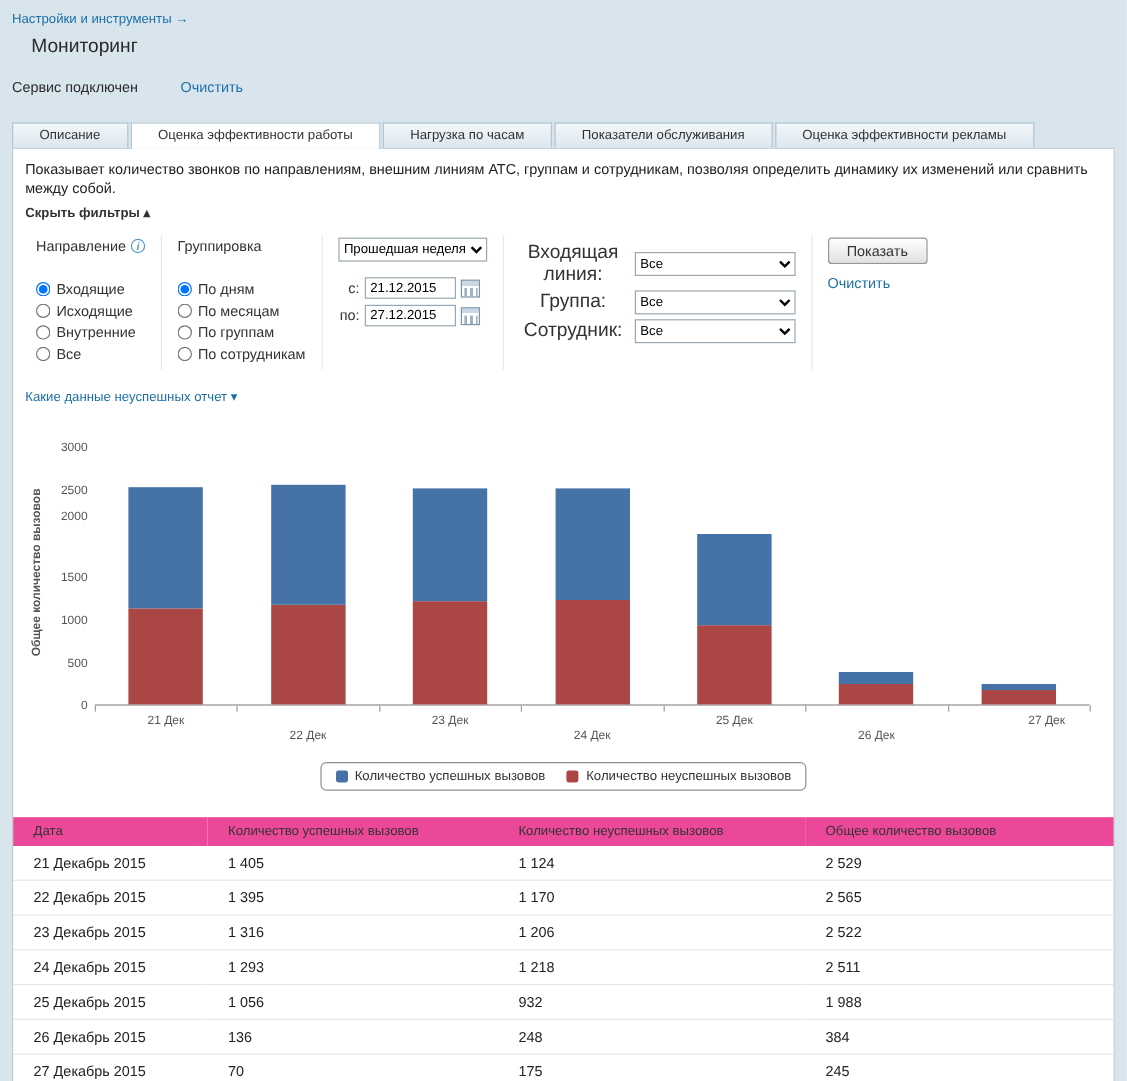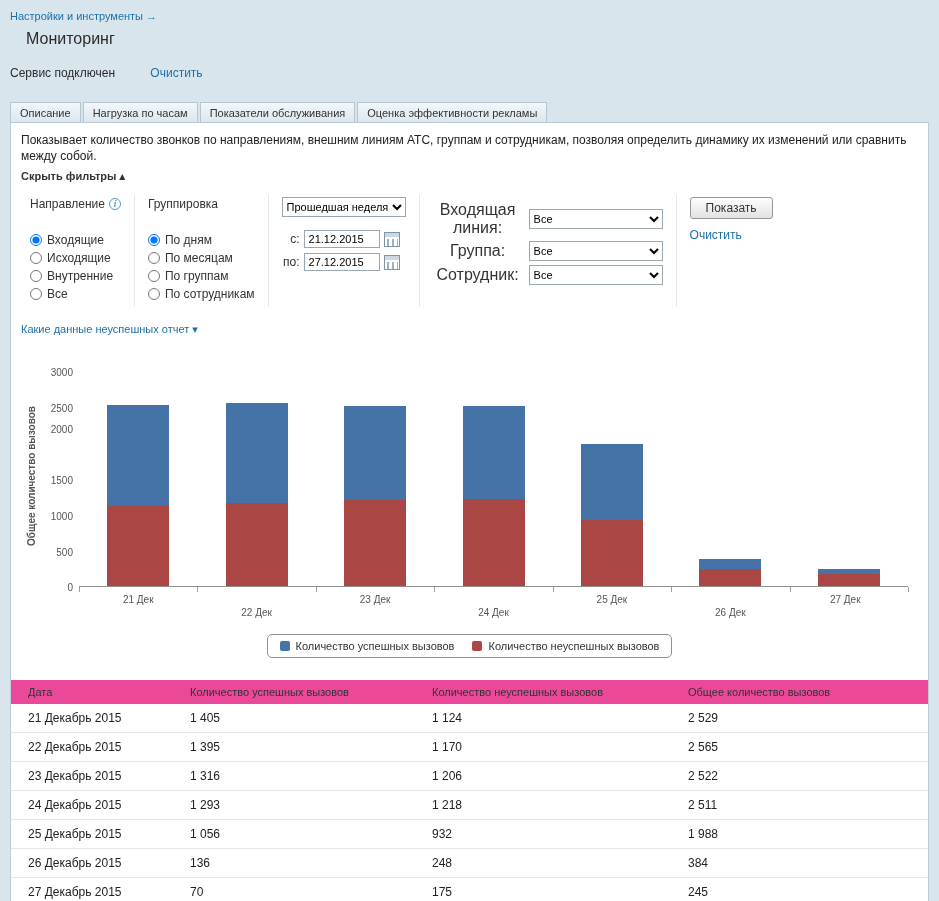--- a/index.html
+++ b/index.html
@@ -17,21 +17,21 @@
   
   .breadcrumb { font-size: 11px; color: #1d70a7; cursor: pointer; }
   .page-title { font-size: 16px; font-weight: normal; color: #2b2b2b; margin: 8px 16px 18px; }
   .status-row { font-size: 12px; margin-bottom: 22px; }
   .status-text { color: #2b2b2b; }
   .disconnect-link { color: #1d70a7; margin-left: 32px; cursor: pointer; }
 
   
   .tab-bar { display: flex; gap: 2px; position: relative; z-index: 2; padding-left: 0px; }
   .tab {
-    font-size: 11px; padding: 4px 9px 3px;
+    font-size: 11px; padding: 4px 22px 3px;
     background: linear-gradient(#f2f7fa, #dce7ee);
     border: 1px solid #b4c6d2; border-bottom: none;
     color: #333; cursor: pointer; white-space: nowrap;
   }
   .tab.active {
     background: #fff; padding-bottom: 5px; margin-bottom: -1px;
   }
 
   
   .panel {
@@ -127,20 +127,21 @@
   <div class="breadcrumb">Настройки и инструменты →</div>
   <div class="page-title">Мониторинг</div>
 
   <div class="status-row">
     <span class="status-text">Сервис подключен</span>
     <span class="disconnect-link">Очистить</span>
   </div>
 
   <div class="tab-bar">
       <div class="tab">Описание</div>
+      <div class="tab active">Оценка эффективности работы</div>
       <div class="tab">Нагрузка по часам</div>
       <div class="tab">Показатели обслуживания</div>
       <div class="tab">Оценка эффективности рекламы</div>
     </div>
 
   <div class="panel">
     <div class="desc">Показывает количество звонков по направлениям, внешним линиям АТС, группам и сотрудникам, позволяя определить динамику их изменений или сравнить между собой.</div>
     <div class="hide-filters">Скрыть фильтры ▴</div>
 
     <div class="filters">
@@ -248,21 +249,21 @@
           <div class="bar-seg" style="left: 383.5px; bottom: 87.29px; width: 62px; height: 92.665px; background: rgb(69, 114, 167);"></div>
           <div class="xlabel" style="left: 355.286px; width: 118.429px; top: 235px;">24 Дек</div>
           <div class="bar-seg" style="left: 501.929px; bottom: 0px; width: 62px; height: 66.7933px; background: rgb(170, 70, 67);"></div>
           <div class="bar-seg" style="left: 501.929px; bottom: 66.7933px; width: 62px; height: 75.68px; background: rgb(69, 114, 167);"></div>
           <div class="xlabel" style="left: 473.714px; width: 118.429px; top: 222px;">25 Дек</div>
           <div class="bar-seg" style="left: 620.357px; bottom: 0px; width: 62px; height: 17.7733px; background: rgb(170, 70, 67);"></div>
           <div class="bar-seg" style="left: 620.357px; bottom: 17.7733px; width: 62px; height: 9.74667px; background: rgb(69, 114, 167);"></div>
           <div class="xlabel" style="left: 592.143px; width: 118.429px; top: 235px;">26 Дек</div>
           <div class="bar-seg" style="left: 738.786px; bottom: 0px; width: 62px; height: 12.5417px; background: rgb(170, 70, 67);"></div>
           <div class="bar-seg" style="left: 738.786px; bottom: 12.5417px; width: 62px; height: 5.01667px; background: rgb(69, 114, 167);"></div>
-          <div class="xlabel" style="left: 707px; width: 118.429px; top: 222px;">27 Дек</div>
+          <div class="xlabel" style="left: 734px; width: 118.429px; top: 222px;">27 Дек</div>
           <div class="xtick" style="left: 0px;"></div>
           <div class="xtick" style="left: 118.429px;"></div>
           <div class="xtick" style="left: 236.857px;"></div>
           <div class="xtick" style="left: 355.286px;"></div>
           <div class="xtick" style="left: 473.714px;"></div>
           <div class="xtick" style="left: 592.143px;"></div>
           <div class="xtick" style="left: 710.571px;"></div>
           <div class="xtick" style="left: 829px;"></div>
         </div>
     <div class="ytick" style="top: 210px;">0</div>

